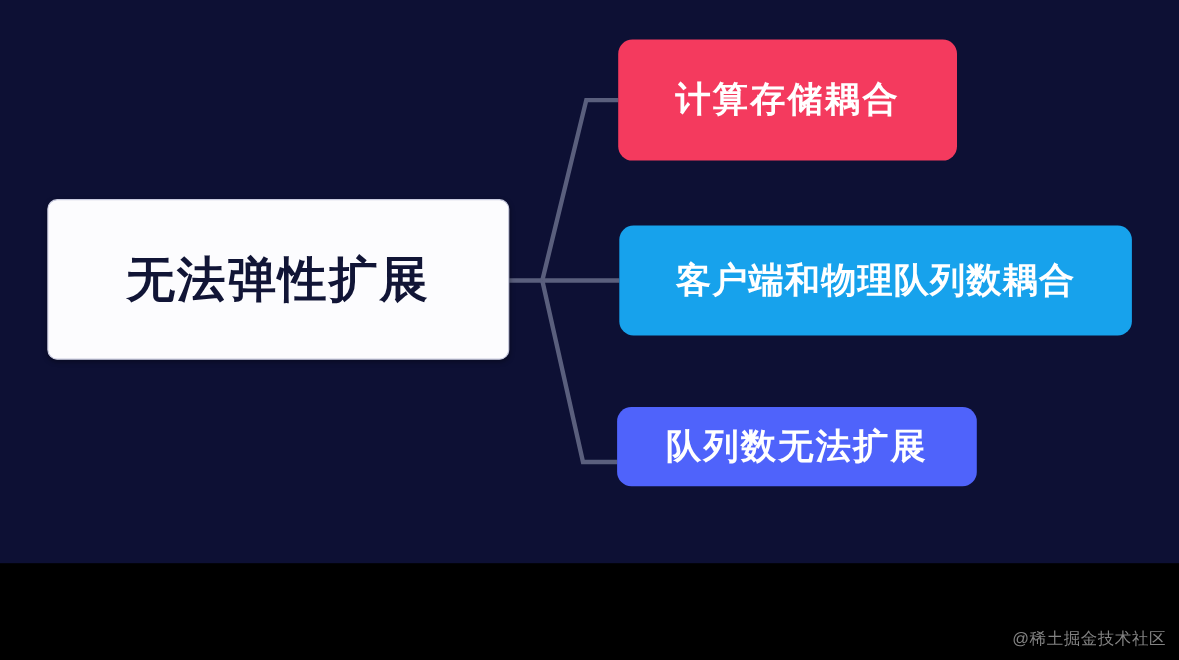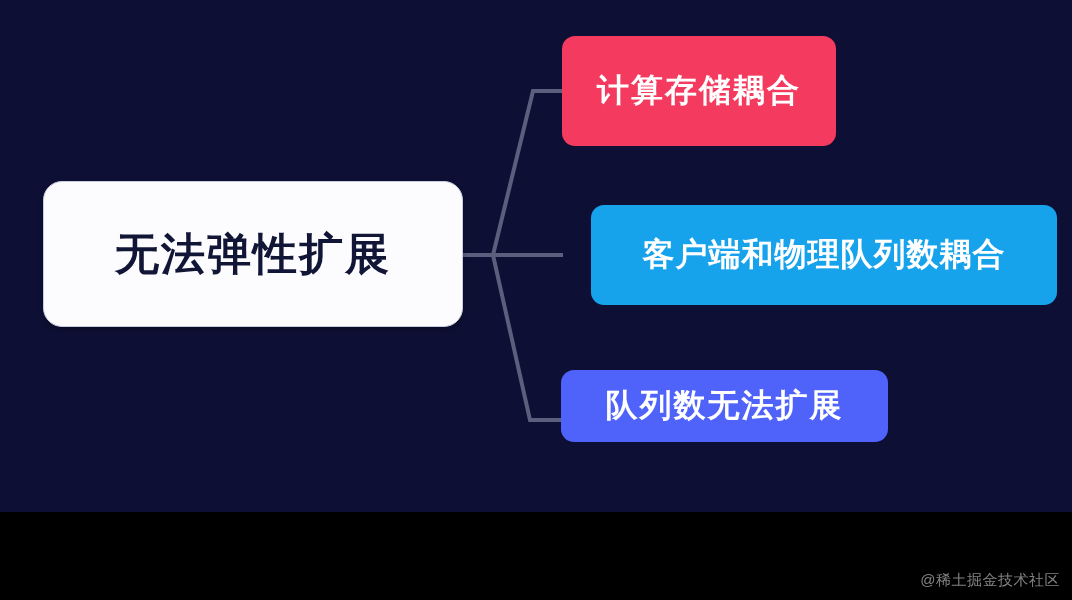--- a/index.html
+++ b/index.html
@@ -51,53 +51,52 @@
     letter-spacing: 1px;
   }
 
   #root-node {
     left: 43px;
     top: 181px;
     width: 420px;
     height: 146px;
     background: #fcfcfe;
     border: 1px solid #c9cbe0;
-    border-radius: 19px;
+    border-radius: 9px;
     box-shadow: 0 2px 5px rgba(0,0,0,0.35);
   }
   #root-node .node-label {
     color: #111536;
     font-size: 44px;
     font-weight: bold;
     letter-spacing: 2px;
   }
 
   #node-1 {
     left: 562px;
     top: 36px;
-    width: 274px;
+    width: 308px;
     height: 110px;
     background: #f43a5e;
     border-radius: 13px;
   }
   #node-1 .node-label {
     color: #ffffff;
     font-size: 32px;
     font-weight: bold;
     letter-spacing: 2px;
   }
 
   #node-2 {
     left: 563px;
     top: 205px;
     width: 466px;
     height: 100px;
     background: #17a2ec;
     border-radius: 13px;
-    margin-left: 28px;
   }
   #node-2 .node-label {
     color: #ffffff;
     font-size: 32px;
     font-weight: bold;
     letter-spacing: 1px;
   }
 
   #node-3 {
     left: 561px;

